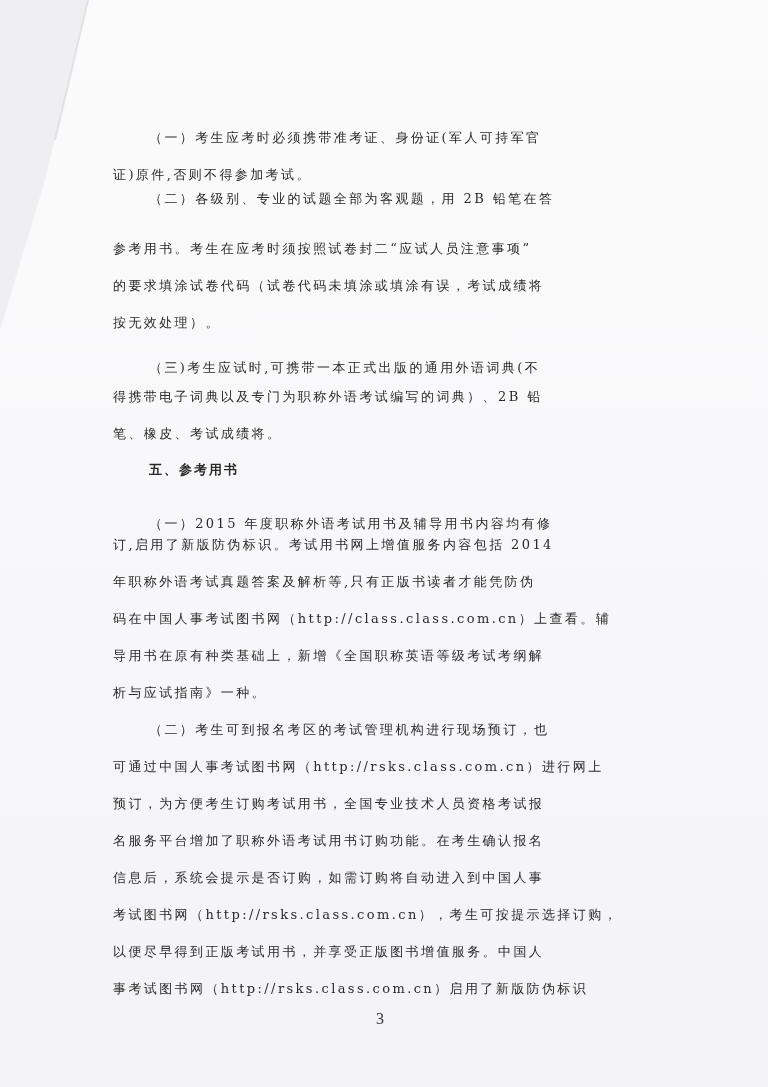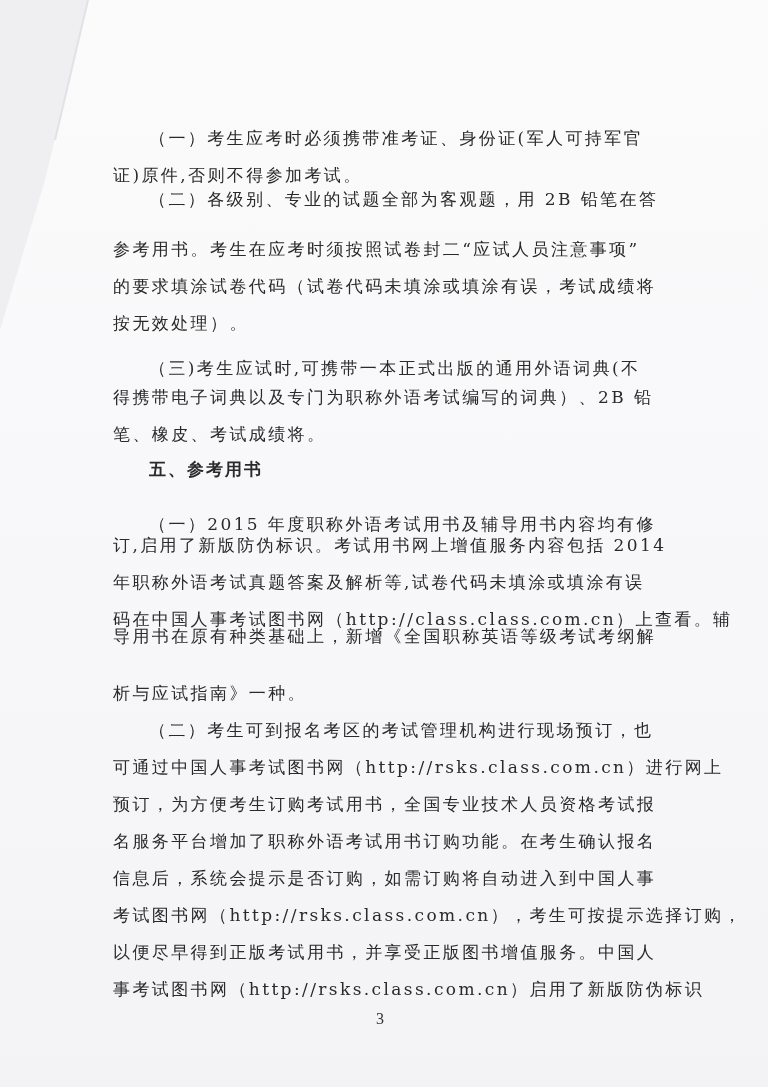--- a/index.html
+++ b/index.html
@@ -16,21 +16,21 @@
   }
   .fold {
     position: absolute; left: 0; top: 0; width: 768px; height: 1087px;
     pointer-events: none;
   }
   .content {
     position: absolute; left: 113px; top: 117px; width: 546px;
   }
   .line {
     position: absolute; left: 0; white-space: nowrap;
-    font-size: 17px; letter-spacing: 2.4px; line-height: 22px; height: 22px;
+    font-size: 13px; letter-spacing: 2.4px; line-height: 22px; height: 22px;
   }
   .indent { left: 36px; }
   .heading { left: 36px; font-family: Liberation Mono, monospace; font-weight: bold; letter-spacing: 2px; }
   .page-number {
     position: absolute; left: 376px; top: 1010px; font-size: 16px;
     font-family: "Liberation Serif", serif; color: #333;
   }
 </style>
 </head>
 <body>
@@ -47,23 +47,23 @@
   <div class="line indent" style="top:71px">（二）各级别、专业的试题全部为客观题，用 2B 铅笔在答</div>
   <div class="line" style="top:121px">参考用书。考生在应考时须按照试卷封二“应试人员注意事项”</div>
   <div class="line" style="top:158px">的要求填涂试卷代码（试卷代码未填涂或填涂有误，考试成绩将</div>
   <div class="line" style="top:195px">按无效处理）。</div>
   <div class="line indent" style="top:240px">（三)考生应试时,可携带一本正式出版的通用外语词典(不</div>
   <div class="line" style="top:269px">得携带电子词典以及专门为职称外语考试编写的词典）、2B 铅</div>
   <div class="line" style="top:306px">笔、橡皮、考试成绩将。</div>
   <div class="line heading" style="top:343px">五、参考用书</div>
   <div class="line indent" style="top:396px">（一）2015 年度职称外语考试用书及辅导用书内容均有修</div>
   <div class="line" style="top:417px">订,启用了新版防伪标识。考试用书网上增值服务内容包括 2014</div>
-  <div class="line" style="top:454px">年职称外语考试真题答案及解析等,试卷代码未填涂或填涂有误</div>
+  <div class="line" style="top:454px">年职称外语考试真题答案及解析等,只有正版书读者才能凭防伪</div>
   <div class="line" style="top:491px">码在中国人事考试图书网（http://class.class.com.cn）上查看。辅</div>
-  <div class="line" style="top:508px">导用书在原有种类基础上，新增《全国职称英语等级考试考纲解</div>
+  <div class="line" style="top:528px">导用书在原有种类基础上，新增《全国职称英语等级考试考纲解</div>
   <div class="line" style="top:565px">析与应试指南》一种。</div>
   <div class="line indent" style="top:602px">（二）考生可到报名考区的考试管理机构进行现场预订，也</div>
   <div class="line" style="top:639px">可通过中国人事考试图书网（http://rsks.class.com.cn）进行网上</div>
   <div class="line" style="top:676px">预订，为方便考生订购考试用书，全国专业技术人员资格考试报</div>
   <div class="line" style="top:713px">名服务平台增加了职称外语考试用书订购功能。在考生确认报名</div>
   <div class="line" style="top:750px">信息后，系统会提示是否订购，如需订购将自动进入到中国人事</div>
   <div class="line" style="top:787px">考试图书网（http://rsks.class.com.cn），考生可按提示选择订购，</div>
   <div class="line" style="top:824px">以便尽早得到正版考试用书，并享受正版图书增值服务。中国人</div>
   <div class="line" style="top:861px">事考试图书网（http://rsks.class.com.cn）启用了新版防伪标识</div>
 </div>

